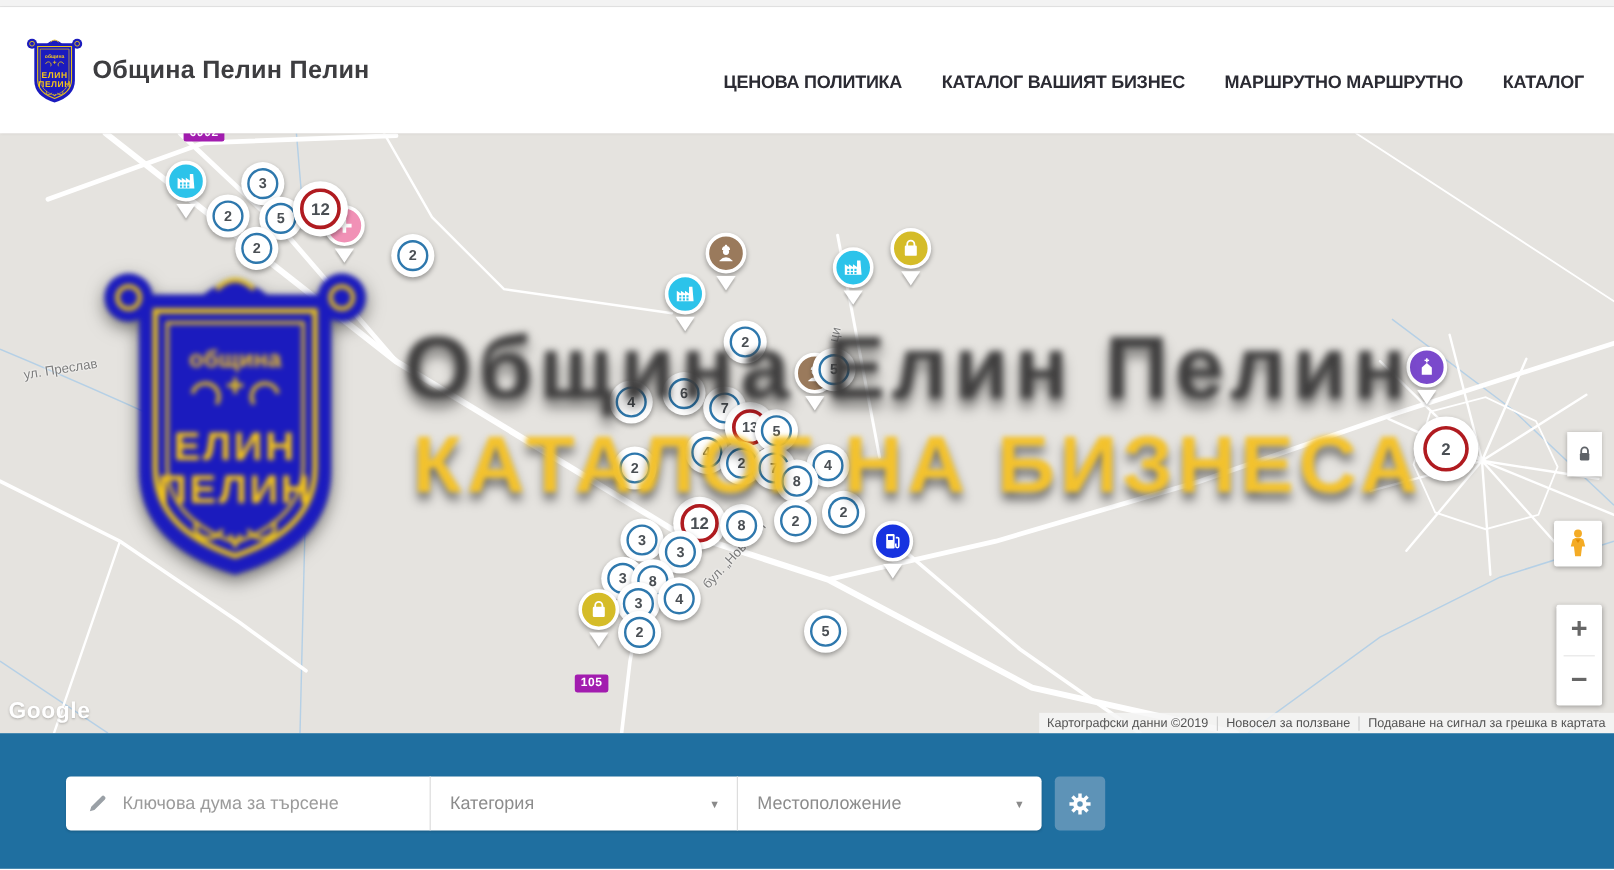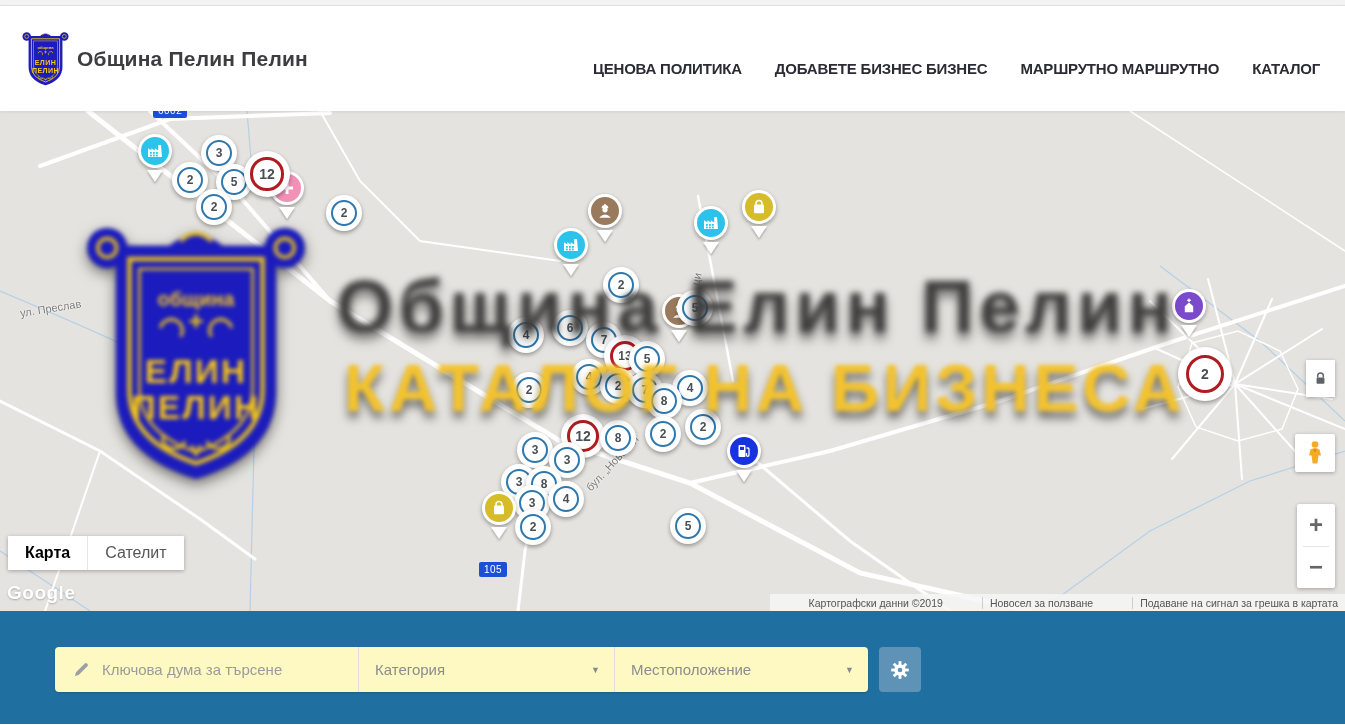--- a/index.html
+++ b/index.html
@@ -16,22 +16,22 @@
   .brand-text .subtitle { font-size:17px; font-weight:bold; color:#ecb417; letter-spacing:.6px; margin-top:2px; }
   .nav { margin-left:auto; margin-right:25px; display:flex; gap:33px;margin-top:20px; }
   .nav a { text-decoration:none; font-size:15px; font-weight:bold; color:#2b2b33;
     letter-spacing:-.2px; cursor:pointer; white-space:nowrap; }
 
   
   .map { position:relative; width:1345px; height:500px; background:#e5e3df; overflow:hidden; }
   .map-roads { position:absolute; inset:0; z-index:0; }
   .street-label { position:absolute; z-index:1; font-size:11px; color:#7b7b7b;
     text-shadow:0 0 2px #fff,0 0 2px #fff; white-space:nowrap; }
-  .road-shield { position:absolute; z-index:1; background:#1d4ed8; color:#fff;
-    font-size:10px; font-weight:normal; padding:2px 5px; border-radius:2px; letter-spacing:.5px; }
+  .road-shield { position:absolute; z-index:1; background:#a21caf; color:#fff;
+    font-size:10px; font-weight:bold; padding:2px 5px; border-radius:2px; letter-spacing:.5px; }
 
   .cluster { position:absolute; background:#fff; border-radius:50%; z-index:2; cursor:pointer;
     box-shadow:0 2px 4px rgba(0,0,0,.35); display:flex; align-items:center; justify-content:center; }
   .cluster::before { content:''; position:absolute; inset:14%; border-radius:50%;
     border:2.5px solid #2e78ad; }
   .cluster.red::before { border-color:#b01b20; }
   .cluster.big::before { border-width:3px; }
   .cluster span { position:relative; font-weight:bold; color:#4a4f54; }
 
   .pin { position:absolute; z-index:3; cursor:pointer; }
@@ -65,29 +65,29 @@
     background:#fff; box-shadow:0 1px 4px rgba(0,0,0,.3); border-radius:1px; }
   .maptype .mt { padding:0 17px; display:flex; align-items:center; font-size:16px; cursor:pointer; }
   .mt-map { font-weight:bold; color:#000; }
   .mt-sat { color:#565656; border-left:1px solid #e6e6e6; }
 
   .google-logo { position:absolute; left:7px; top:471px; z-index:5; color:#fff; font-size:19px;
     font-weight:bold; letter-spacing:.5px; text-shadow:0 1px 2px rgba(0,0,0,.25); cursor:pointer; }
 
   .attrib { position:absolute; right:0; bottom:0; height:17px; z-index:5; display:flex;
     align-items:center; background:rgba(246,246,246,.85); font-size:10.5px; color:#545454; }
-  .attrib span { padding:0 7px; white-space:nowrap;margin-left:32px; }
+  .attrib span { padding:0 7px; white-space:nowrap; }
   .attrib span + span { border-left:1px solid #cfcfcf; }
   .attrib .lnk { cursor:pointer; }
 
   
   .searchbar { position:relative; width:1345px; height:113px; background:#1f6fa0; }
   .searchbar .right-panel { position:absolute; left:984px; top:0; width:361px; height:113px;
     background:#245e86; display:flex; align-items:center; justify-content:center; }
-  .input-group { position:absolute; left:55px; top:36px; width:813px; height:45px; background:#fef9c3;
+  .input-group { position:absolute; left:55px; top:36px; width:813px; height:45px; background:#ffffff;
     border-radius:4px; display:flex; align-items:stretch; box-shadow:0 1px 2px rgba(0,0,0,.15);justify-content:flex-end; }
   .ig-section { display:flex; align-items:center; }
   .ig-keyword { width:303px; padding:0 12px 0 18px; gap:12px; }
   .ig-keyword input { border:0; outline:0; flex:1; font-size:15px; color:#555;
     font-family:inherit; background:transparent; }
   .ig-keyword input::placeholder { color:#9b9b9b; }
   .ig-select { border-left:1px solid #ddd; padding:0 14px 0 16px; cursor:pointer;
     justify-content:space-between; }
   .ig-cat { width:256px; } .ig-loc { width:254px; }
   .ig-select .lbl { font-size:15px; color:#8c8c8c; }
@@ -130,21 +130,21 @@
   <div class="brand">
     <svg width="47" height="60" viewBox="0 0 100 126">
       <use href="#crest-shape" xlink:href="#crest-shape"></use>
     </svg>
     <div class="brand-text">
       <div class="title">Община Пелин Пелин</div>
     </div>
   </div>
   <nav class="nav">
     <a>ЦЕНОВА ПОЛИТИКА</a>
-    <a>ДОБАВЕТЕ БИЗНЕС БИЗНЕС</a>
+    <a>КАТАЛОГ ВАШИЯТ БИЗНЕС</a>
     <a>МАРШРУТНО МАРШРУТНО</a>
     <a>КАТАЛОГ</a>
   </nav>
 </header>
 
 <div class="map">
   <svg class="map-roads" viewBox="0 0 1345 500">
     <g fill="none" stroke="#b5d0e6" stroke-width="1.2">
       <path d="M0,180 Q120,230 255,295 M255,295 L250,500"></path>
       <path d="M1160,155 L1260,230 L1345,310"></path>
@@ -403,24 +403,20 @@
       <path d="M5.5,9 q4.5,-3 9,0 l1.5,6 h-2.6 l-1,8 h-4.8 l-1,-8 H4 z"></path>
       <path d="M8,9 l2,3 2,-3 z" fill="#e08900"></path>
     </svg>
   </div>
   <div class="zoom-box">
     <div class="zoom-btn">+</div>
     <div class="sep"></div>
     <div class="zoom-btn">−</div>
   </div>
 
-  <div class="maptype">
-    <div class="mt mt-map">Карта</div>
-    <div class="mt mt-sat">Сателит</div>
-  </div>
 
   <div class="google-logo">Google</div>
 
   <div class="attrib">
     <span>Картографски данни ©2019</span>
     <span class="lnk">Новосел за ползване</span>
     <span class="lnk">Подаване на сигнал за грешка в картата</span>
   </div>
 </div>
 

